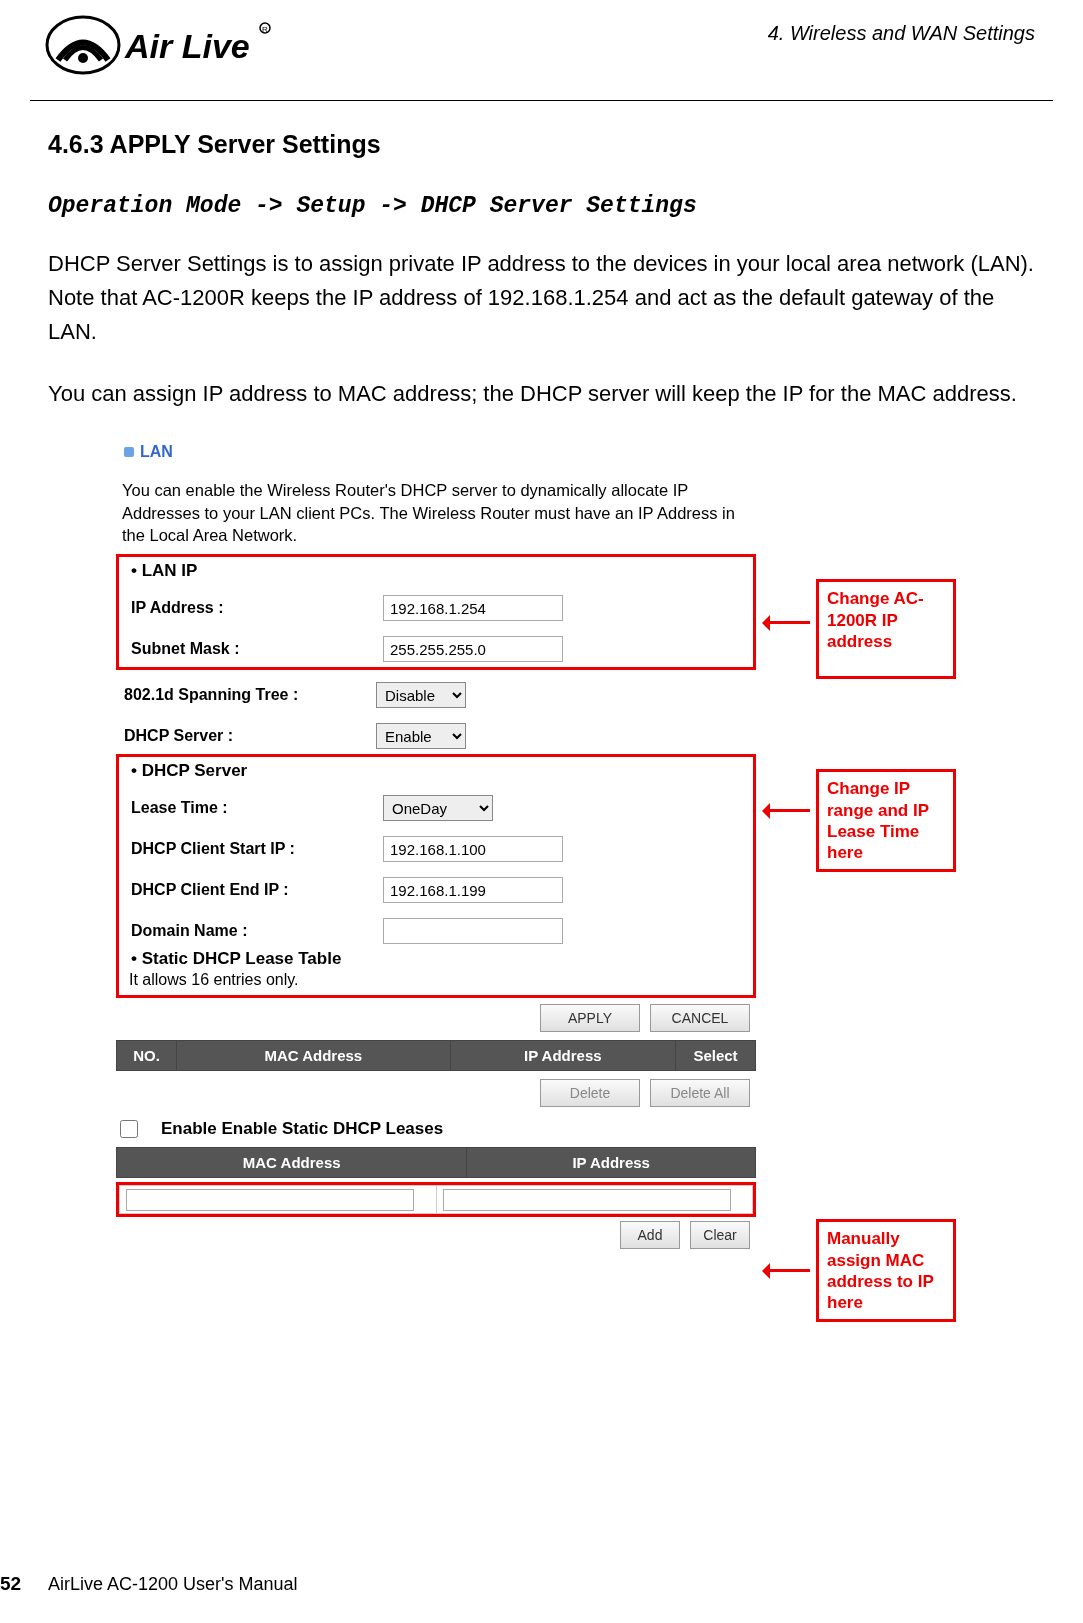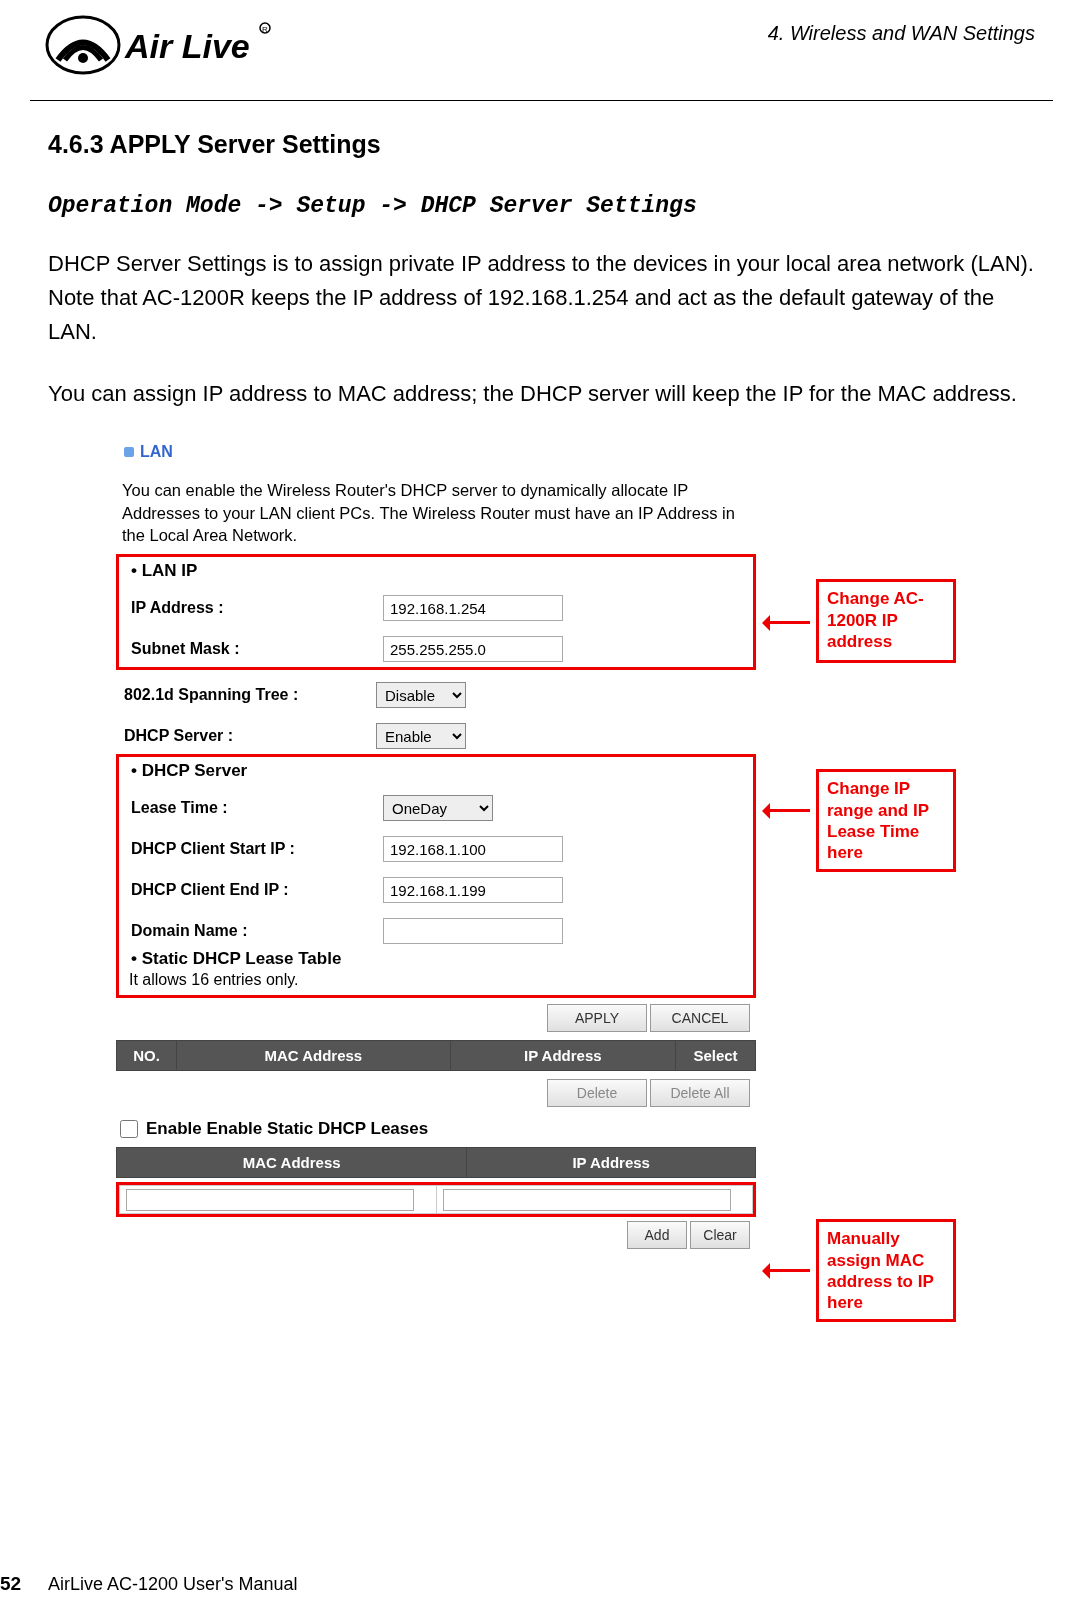--- a/index.html
+++ b/index.html
@@ -131,21 +131,21 @@
       padding: 2px 4px;
       font-size: 15px;
     }
     .note-text {
       font-size: 16px;
       padding: 0 6px 4px 6px;
     }
     .btn-row {
       display: flex;
       justify-content: flex-end;
-      gap: 3px;
+      gap: 10px;
       padding: 4px 6px;
     }
     .ui-btn {
       min-width: 100px;
       height: 28px;
       background: linear-gradient(#fafafa,#e0e0e0);
       border: 1px solid #999;
       font-size: 14px;
       color: #333;
       cursor: pointer;
@@ -162,21 +162,21 @@
       font-size: 15px;
       font-weight: bold;
       padding: 6px 8px;
       border: 1px solid #444;
     }
     .tbl td {
       border: 1px solid #ccc;
       height: 28px;
     }
     .chk-row {
-      display:flex;align-items:center;gap:8px;padding:8px 4px 4px 4px;font-weight:bold;font-size:17px;
+      display:flex;align-items:center;gap:23px;padding:8px 4px 4px 4px;font-weight:bold;font-size:17px;
     }
     .chk-row input { width:18px;height:18px; }
     .callout {
       position: absolute;
       border: 3px solid #ef0000;
       padding: 6px 8px;
       color: #ef0000;
       font-weight: bold;
       font-size: 17px;
       line-height: 1.25;
@@ -341,21 +341,21 @@
             </table>
         </div>
 
         <div class="btn-row">
           <button class="ui-btn" style="min-width:60px">Add</button>
           <button class="ui-btn" style="min-width:60px">Clear</button>
         </div>
       </div>
 
       <div class="arrow" style="top:182px;left:648px;"></div>
-      <div class="callout" style="top:140px;left:700px;height:84px;">Change AC-1200R IP address</div>
+      <div class="callout" style="top:140px;left:700px;height:100px;">Change AC-1200R IP address</div>
 
       <div class="arrow" style="top:370px;left:648px;"></div>
       <div class="callout" style="top:330px;left:700px;">Change IP range and IP Lease Time here</div>
 
       <div class="arrow" style="top:830px;left:648px;"></div>
       <div class="callout" style="top:780px;left:700px;">Manually assign MAC address to IP here</div>
     </div>
   </div>
 
   <div class="footer-left">AirLive AC-1200 User's Manual</div>

